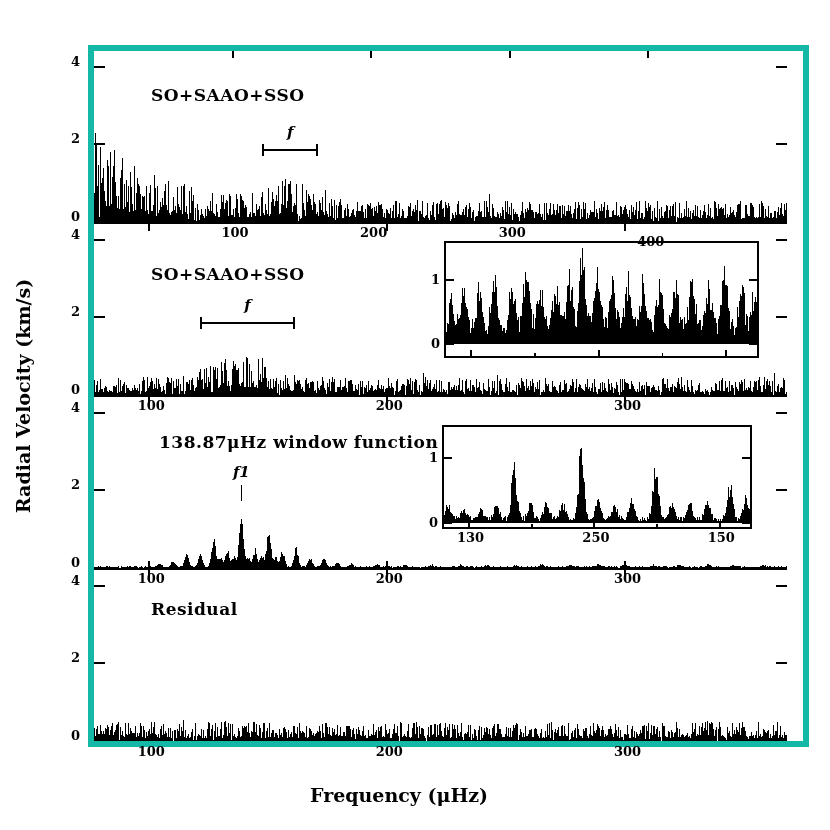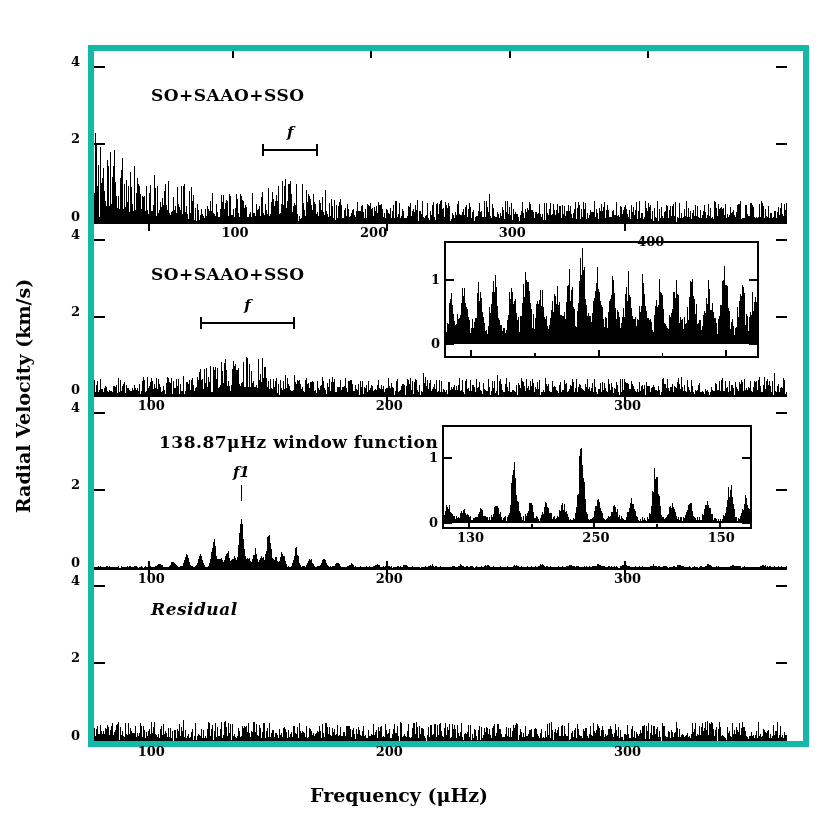--- a/index.html
+++ b/index.html
@@ -150,21 +150,21 @@
           <line x1="292.91752577319585" y1="0" x2="292.91752577319585" y2="7" stroke="#000" stroke-width="2" shape-rendering="crispEdges"></line>
           <line x1="531.0618556701031" y1="171" x2="531.0618556701031" y2="164" stroke="#000" stroke-width="2" shape-rendering="crispEdges"></line>
           <line x1="531.0618556701031" y1="0" x2="531.0618556701031" y2="7" stroke="#000" stroke-width="2" shape-rendering="crispEdges"></line>
           <line x1="0" y1="171" x2="11" y2="171" stroke="#000" stroke-width="2" shape-rendering="crispEdges"></line>
           <line x1="682" y1="171" x2="693" y2="171" stroke="#000" stroke-width="2" shape-rendering="crispEdges"></line>
           <line x1="0" y1="93.27272727272728" x2="11" y2="93.27272727272728" stroke="#000" stroke-width="2" shape-rendering="crispEdges"></line>
           <line x1="682" y1="93.27272727272728" x2="693" y2="93.27272727272728" stroke="#000" stroke-width="2" shape-rendering="crispEdges"></line>
           <line x1="0" y1="15.545454545454561" x2="11" y2="15.545454545454561" stroke="#000" stroke-width="2" shape-rendering="crispEdges"></line>
           <line x1="682" y1="15.545454545454561" x2="693" y2="15.545454545454561" stroke="#000" stroke-width="2" shape-rendering="crispEdges"></line>
         </svg>
-      <div class="plabel" style="left:57px;top:29px;font-style:italic;">Residual</div>
+      <div class="plabel" style="left:57px;top:29px;">Residual</div>
     <div class="tick" style="left: 38.7732px; top: 174px; width: 32px;">100</div>
         <div class="tick" style="left: 276.918px; top: 174px; width: 32px;">200</div>
         <div class="tick" style="left: 515.062px; top: 174px; width: 32px;">300</div>
       </div>
   </div>
   <div id="xlabel">Frequency (μHz)</div>
 <div class="tick ytick" style="left: 56px; top: 209px; width: 24px;">0</div>
     <div class="tick ytick" style="left: 56px; top: 131.273px; width: 24px;">2</div>
     <div class="tick ytick" style="left: 56px; top: 53.5455px; width: 24px;">4</div>
     <div class="tick ytick" style="left: 56px; top: 382px; width: 24px;">0</div>

